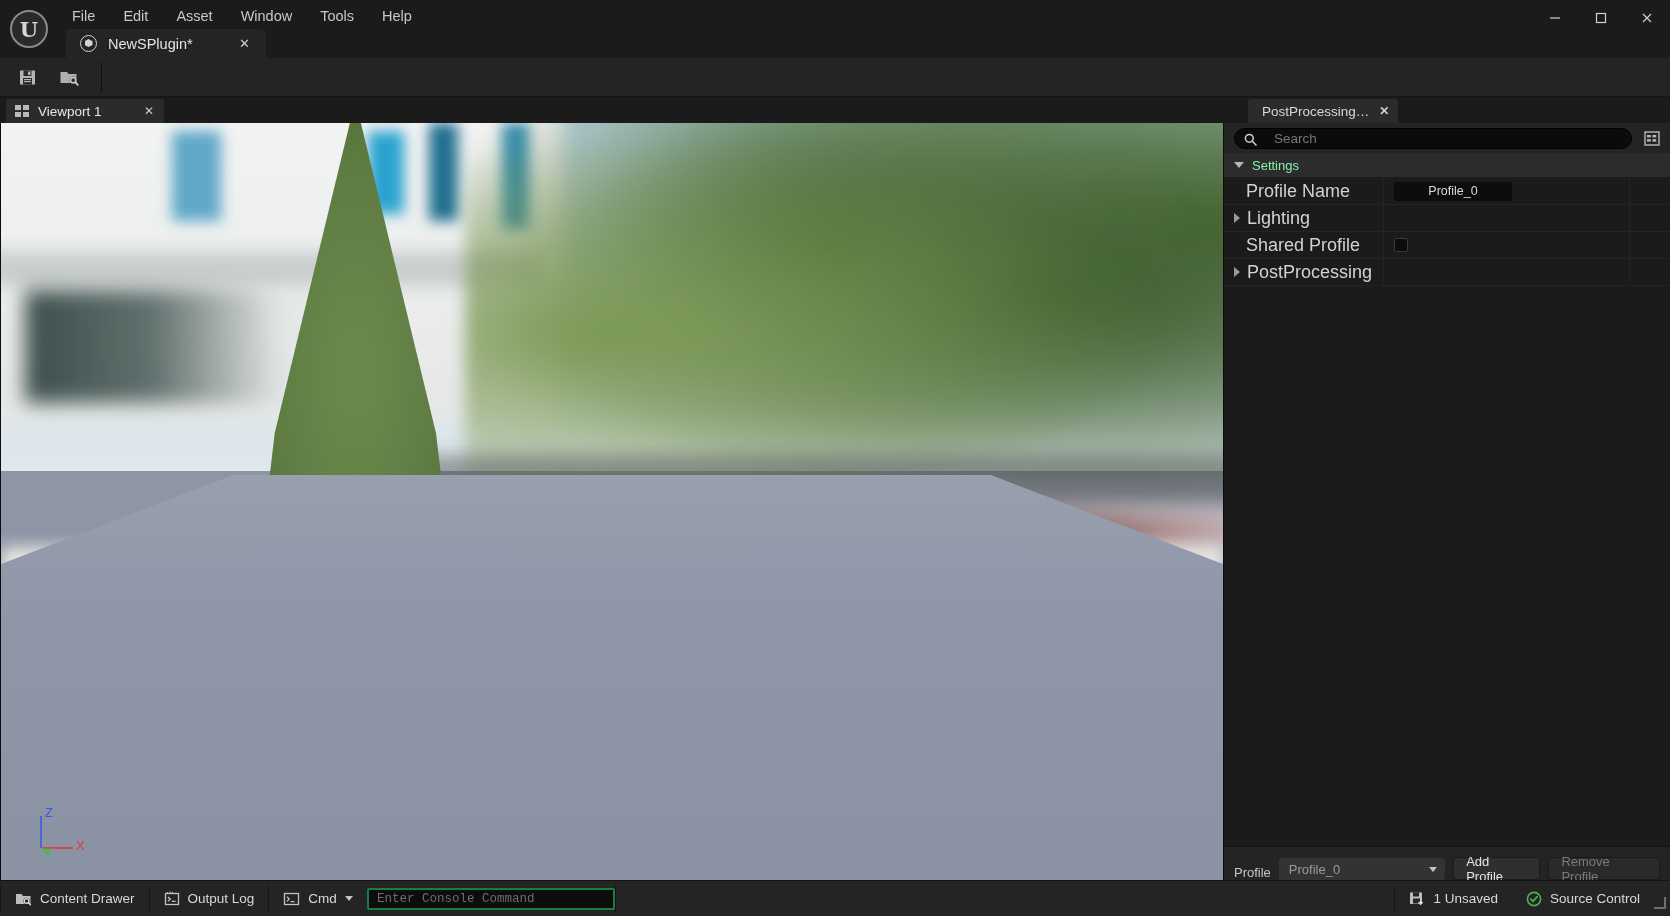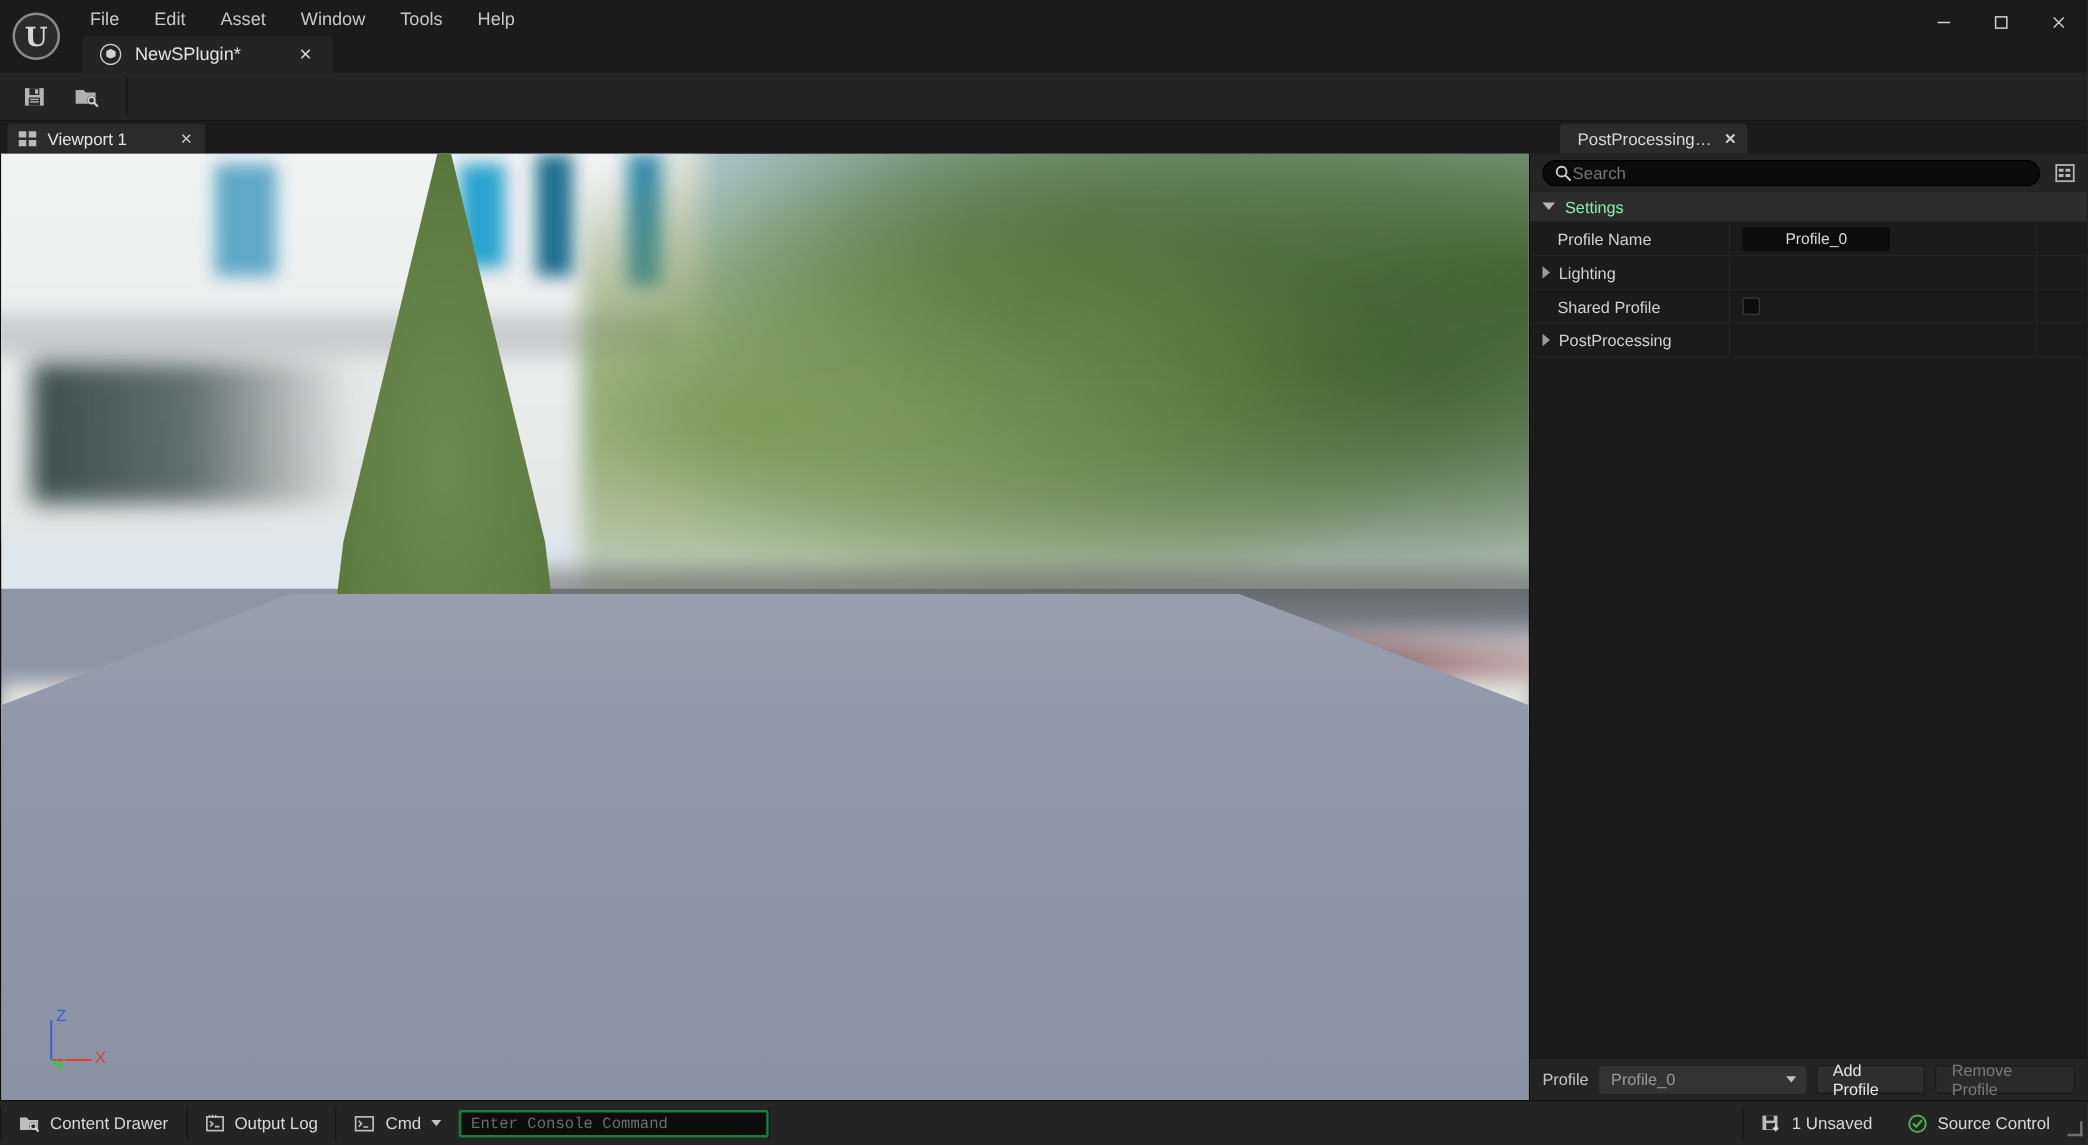--- a/index.html
+++ b/index.html
@@ -182,56 +182,56 @@
     color: #d8d8d8; font-size: 13.5px;
   }
   .det-tab-close { color: #d0d0d0; font-size: 12px; font-weight: bold; }
 
   .det-searchrow {
     height: 30px; flex: 0 0 30px; background: #242424; display: flex; align-items: center;
     gap: 8px; padding: 0 6px 0 10px;
   }
   .searchbox {
     flex: 1 1 auto; height: 21px; background: #0b0b0b; border-radius: 11px;
-    display: flex; align-items: center; gap: 1px; padding: 0 10px 0 9px; border: 1px solid #000;
+    display: flex; align-items: center; gap: 17px; padding: 0 10px 0 9px; border: 1px solid #000;
   }
   .search-ico { width: 13px; height: 13px; flex: 0 0 13px; }
   .search-ph { color: #767676; font-size: 13.5px; }
   .colbtn { width: 24px; height: 22px; display: flex; align-items: center; justify-content: center; }
 
   .det-body { flex: 1 1 auto; background: #1b1b1b; overflow: hidden; }
   .cat-row {
     height: 25px; background: #2c2c2c; display: flex; align-items: center; gap: 8px;
     padding-left: 10px; border-bottom: 1px solid #1b1b1b;
   }
   .cat-label { color: #86efac; font-size: 13px; font-weight: normal; }
   .tri { width: 0; height: 0; }
   .tri.down { border-left: 5px solid transparent; border-right: 5px solid transparent; border-top: 6px solid #b6b6b6; }
   .tri.right { border-top: 5px solid transparent; border-bottom: 5px solid transparent; border-left: 6px solid #9a9a9a; }
 
   .prop-row { display: flex; height: 27px; border-bottom: 1px solid #242424; align-items: center; }
   .prop-name {
-    width: 160px; flex: 0 0 160px; color: #d2d2d2; font-size: 13px;
+    width: 160px; flex: 0 0 160px; color: #d2d2d2; font-size: 18px;
     display: flex; align-items: center; gap: 7px; padding-left: 12px;
     border-right: 1px solid #242424; height: 100%;
   }
   .prop-name.expandable { padding-left: 10px; }
   .prop-name .indent { padding-left: 10px; }
   .prop-val { flex: 1 1 auto; height: 100%; display: flex; align-items: center; padding-left: 10px; border-right:1px solid #242424; }
   .prop-tail { width: 40px; flex: 0 0 40px; height: 100%; }
   .textfield {
     width: 118px; height: 19px; background: #0c0c0c; border: 1px solid #0a0a0a; border-radius: 3px;
     color: #d9d9d9; font-size: 12.5px; display: flex; align-items: center; justify-content: center;
   }
   .checkbox {
     width: 14px; height: 14px; background: #0c0c0c; border: 1px solid #3a3a3a; border-radius: 2px;
   }
 
   .det-footer {
-    height: 34px; flex: 0 0 34px; background: #242424; display: flex; align-items: center;
+    height: 34px; flex: 0 0 34px; background: #242424; display: flex; align-items: flex-end;
     gap: 8px; padding: 0 10px 0 10px; border-top: 1px solid #151515;
   }
   .foot-label { color: #c6c6c6; font-size: 13px; }
   .combo {
     width: 172px; height: 22px; background: #333333; border-radius: 3px;
     display: flex; align-items: center; justify-content: space-between; padding: 0 8px 0 10px;
     color: #9a9a9a; font-size: 13px;
   }
   .btn {
     height: 23px; padding: 0 12px; background: #2f2f2f; border: 1px solid #1a1a1a; border-radius: 3px;

